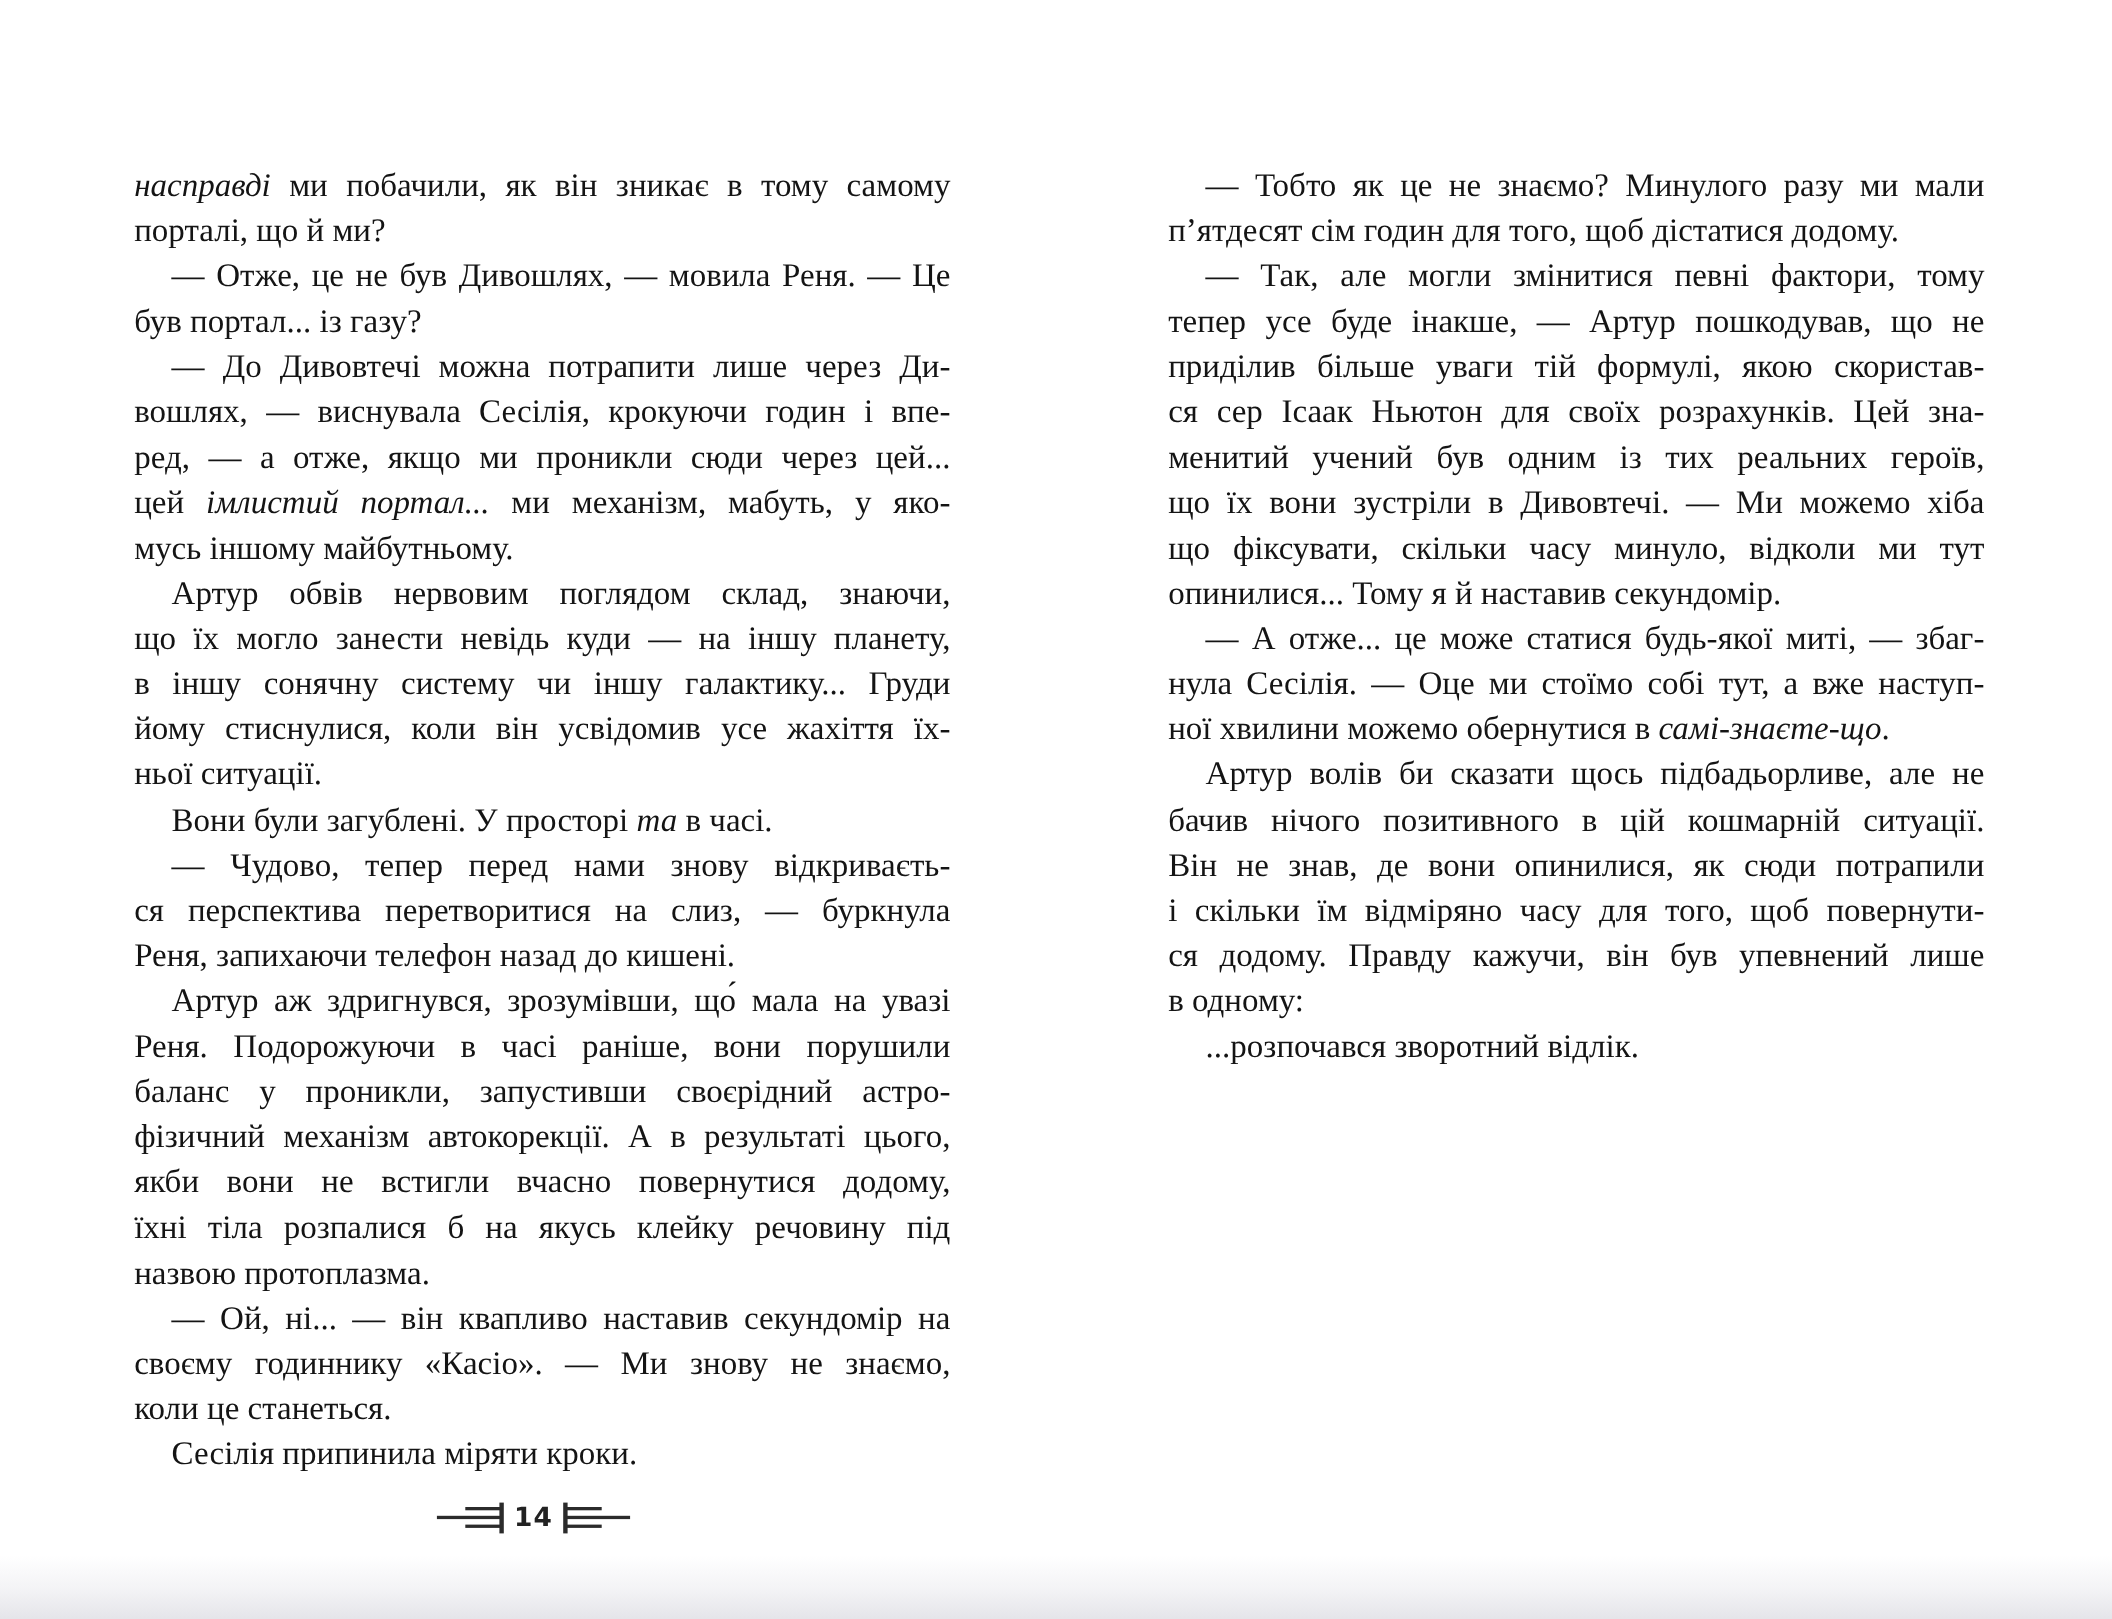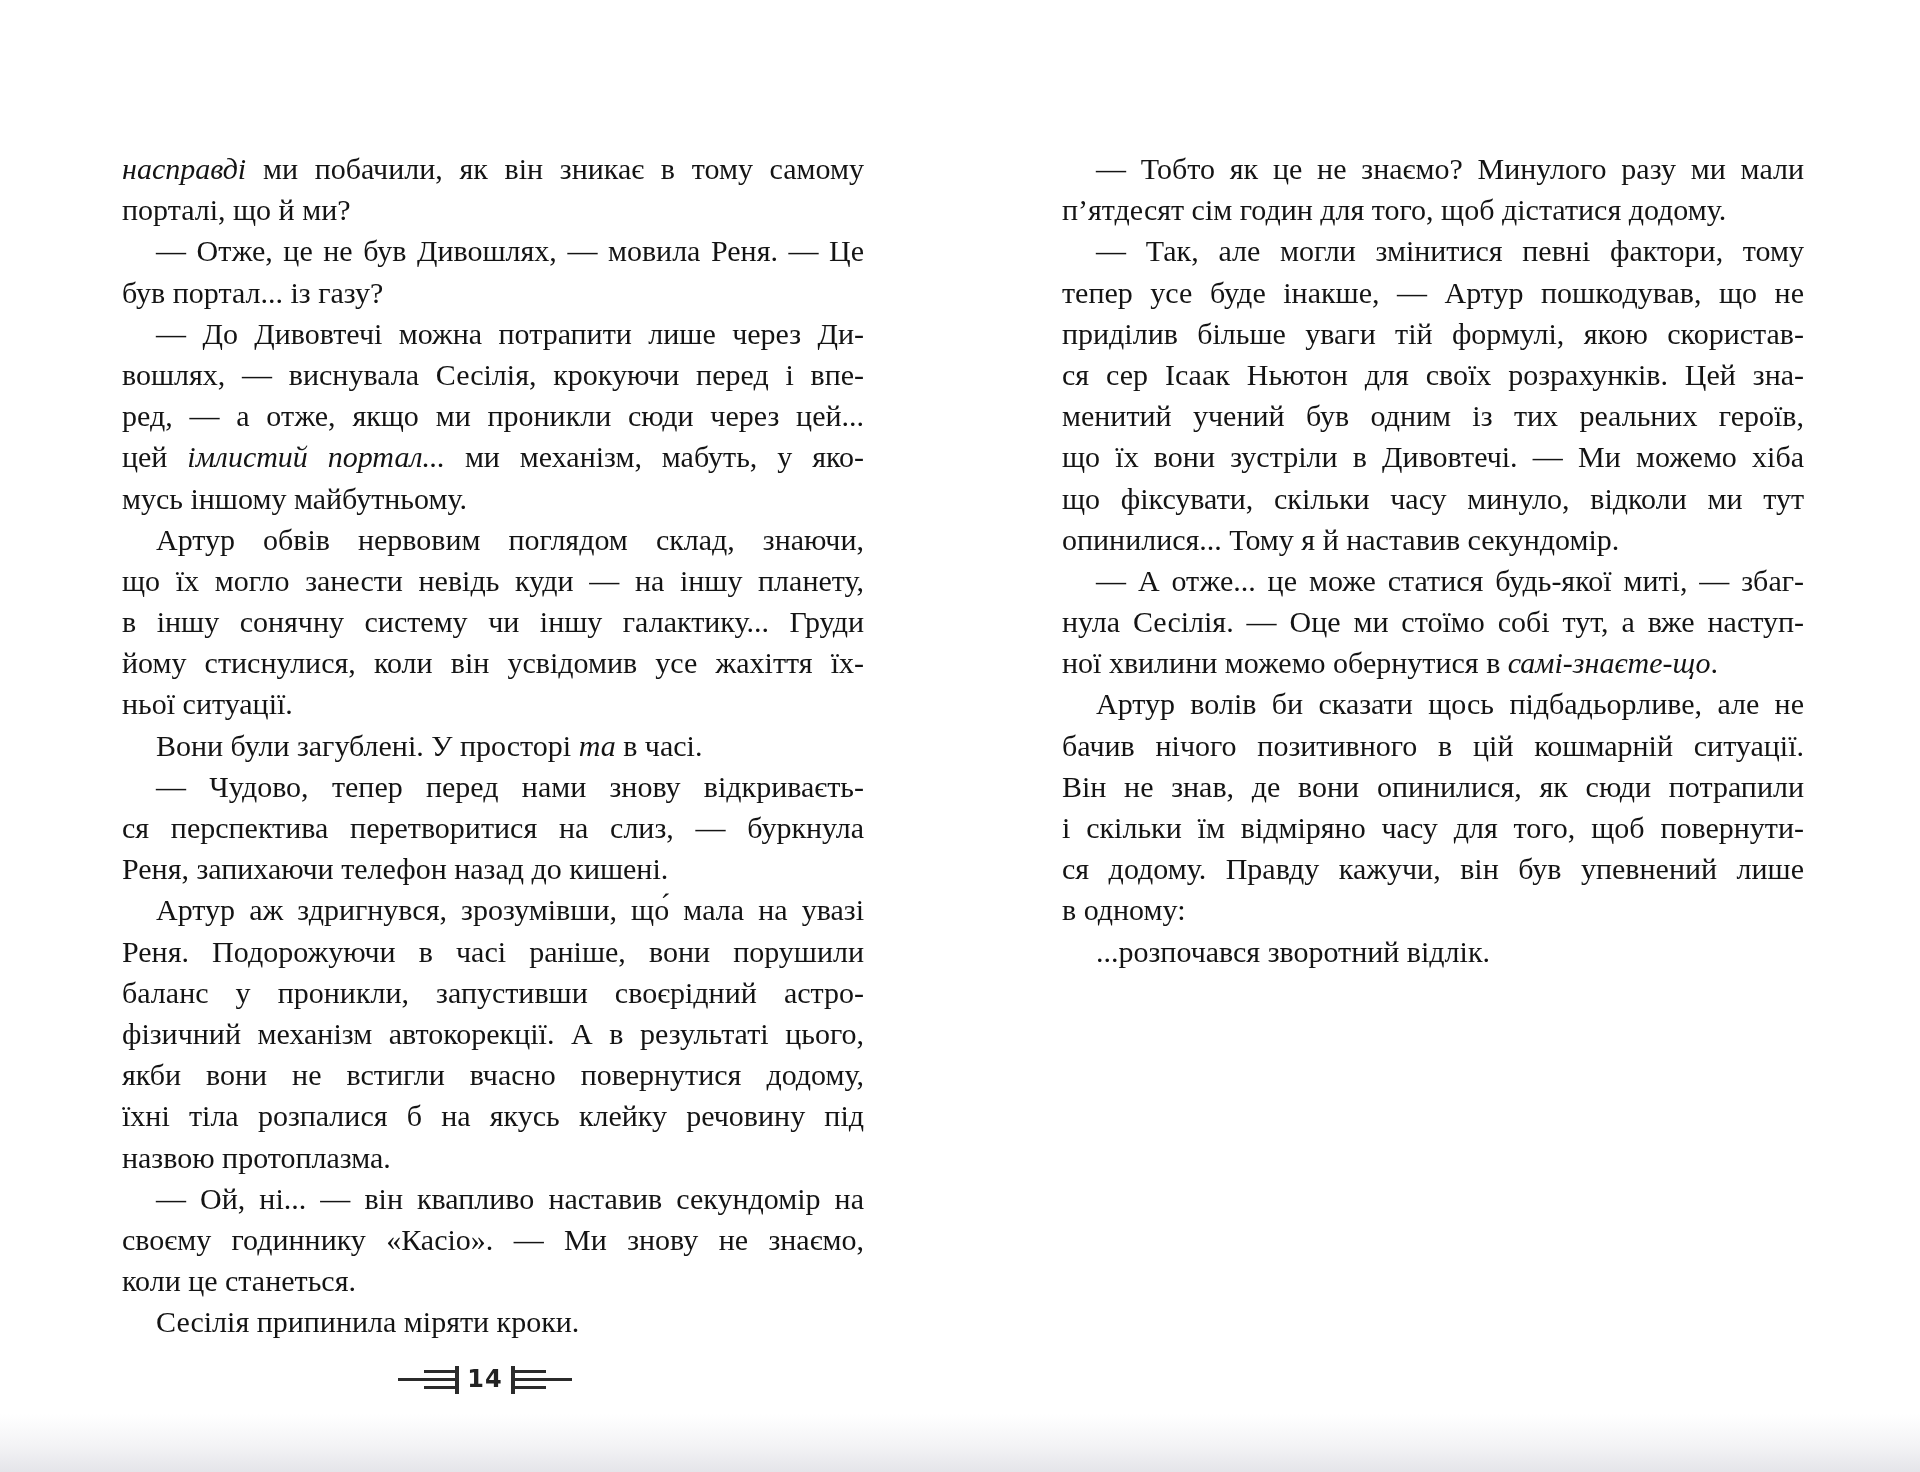--- a/index.html
+++ b/index.html
@@ -44,21 +44,21 @@
   }
   .line em { font-style: italic; }
   .footer-ornament {
     position: absolute;
     left: 397px;
     top: 1363px;
     width: 176px;
     height: 34px;
     display: flex;
     align-items: center;
-    justify-content: center;
+    justify-content: space-between;
   }
   .orn-side { flex: 0 0 auto; display: block; }
   .page-num {
     flex: 0 0 auto;
     font-family: "DejaVu Sans", sans-serif;
     font-weight: bold;
     font-size: 24px;
     line-height: 1;
     color: #222222;
     padding: 0 7px 2px 7px;
@@ -81,21 +81,21 @@
 <body>
 
 <div class="book-spread">
 
   <div class="text-col col-left" id="col-left">
       <div class="line just"><em>насправді</em><span> ми побачили, як він зникає в тому самому</span></div>
       <div class="line"><span>порталі, що й ми?</span></div>
       <div class="line just ind"><span>— Отже, це не був Дивошлях, — мовила Реня. — Це</span></div>
       <div class="line"><span>був портал... із газу?</span></div>
       <div class="line just ind"><span>— До Дивовтечі можна потрапити лише через Ди-</span></div>
-      <div class="line just"><span>вошлях, — виснувала Сесілія, крокуючи перед і впе-</span></div>
+      <div class="line just"><span>вошлях, — виснувала Сесілія, крокуючи годин і впе-</span></div>
       <div class="line just"><span>ред, — а отже, якщо ми проникли сюди через цей...</span></div>
       <div class="line just"><span>цей </span><em>імлистий портал...</em><span> ми механізм, мабуть, у яко-</span></div>
       <div class="line"><span>мусь іншому майбутньому.</span></div>
       <div class="line just ind"><span>Артур обвів нервовим поглядом склад, знаючи,</span></div>
       <div class="line just"><span>що їх могло занести невідь куди — на іншу планету,</span></div>
       <div class="line just"><span>в іншу сонячну систему чи іншу галактику... Груди</span></div>
       <div class="line just"><span>йому стиснулися, коли він усвідомив усе жахіття їх-</span></div>
       <div class="line"><span>ньої ситуації.</span></div>
       <div class="line ind"><span>Вони були загублені. У просторі </span><em>та</em><span> в часі.</span></div>
       <div class="line just ind"><span>— Чудово, тепер перед нами знову відкриваєть-</span></div>

